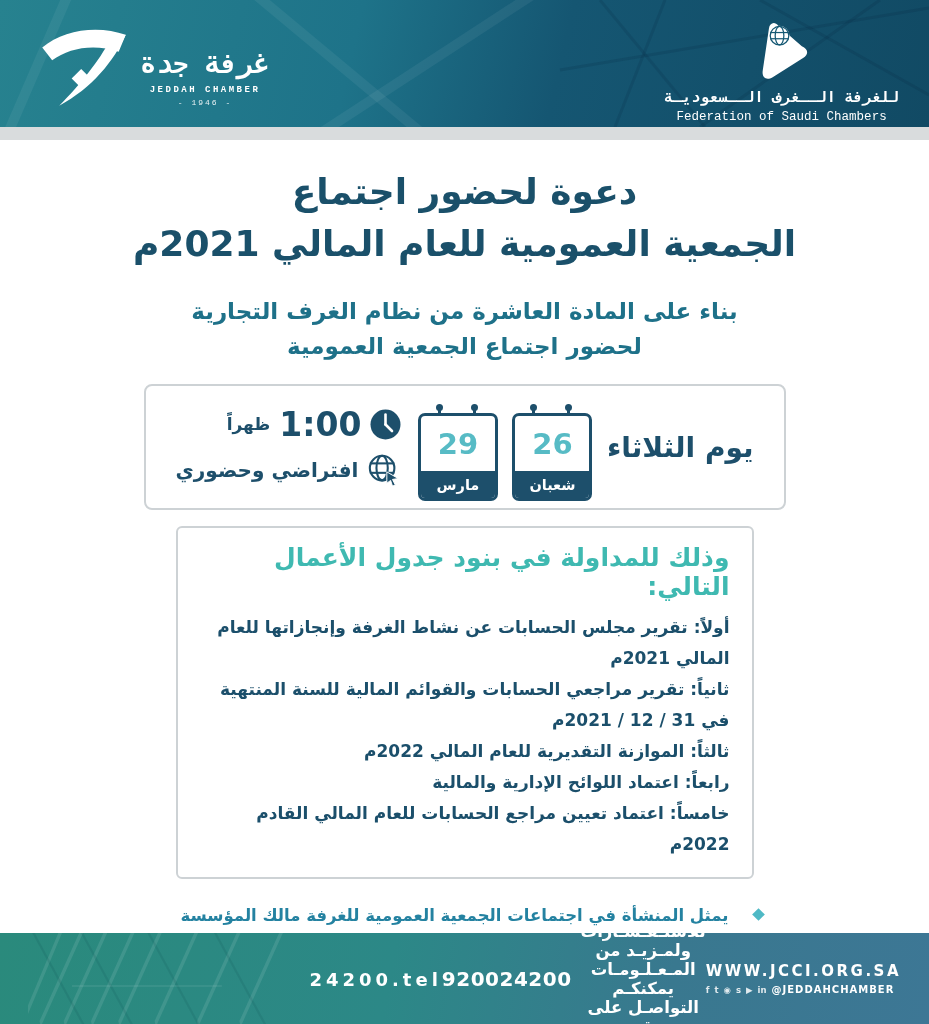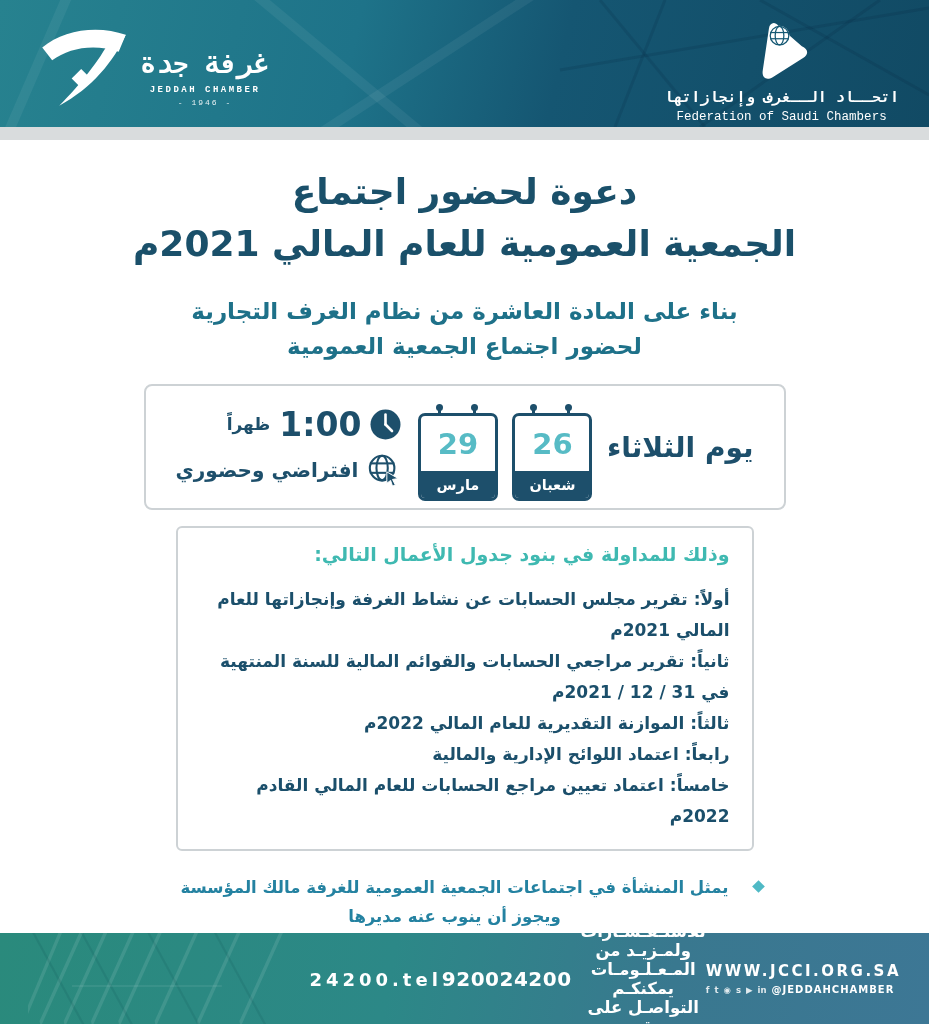--- a/index.html
+++ b/index.html
@@ -50,21 +50,21 @@
   .time-col{display:flex;flex-direction:column;gap:12px;direction:rtl;align-items:flex-start;}
   .time-row{display:flex;align-items:center;gap:9px;direction:rtl;color:#1D4F6B;}
   .time-num{font-size:33px;font-weight:bold;line-height:33px;}
   .time-period{font-size:17px;font-weight:bold;}
   .format-label{font-size:20px;font-weight:bold;}
   
   .agenda-box{
     width:578px;margin:16px auto 0;border:2px solid #CDD2D5;border-radius:6px;
     padding:15px 22px 17px;box-sizing:border-box;direction:rtl;text-align:right;background:#fff;
   }
-  .agenda-heading{color:#3FB9B1;font-size:19px;font-weight:bold;margin-bottom:19px;}
+  .agenda-heading{color:#3FB9B1;font-size:25px;font-weight:bold;margin-bottom:11px;}
   .agenda-item{color:#1B4F6B;font-size:17px;font-weight:bold;line-height:31px;}
   
   .notes{width:600px;margin:22px auto 0;direction:rtl;}
   .note{position:relative;text-align:center;color:#2482A1;font-size:16.5px;font-weight:bold;
         line-height:29px;padding-right:20px;margin-bottom:29px;}
   .note-diamond{position:absolute;right:2px;top:9px;width:9px;height:9px;background:#4FB9C5;
                 transform:rotate(45deg);}
   
   .footer{
     position:absolute;bottom:0;left:0;width:929px;height:91px;
@@ -123,21 +123,21 @@
       <svg width="60" height="62" viewBox="0 0 92 100">
         <path d="M40 6 C34 -2 26 2 25 10 L15 78 C13 90 21 95 31 89 L80 58 C90 52 88 43 78 39 Z" fill="#ffffff"></path>
         <circle cx="42" cy="22" r="16" fill="#ffffff"></circle>
         <g fill="none" stroke="#155873" stroke-width="2">
           <circle cx="42" cy="22" r="15"></circle>
           <ellipse cx="42" cy="22" rx="7" ry="15"></ellipse>
           <line x1="27" y1="17" x2="57" y2="17"></line>
           <line x1="27" y1="27" x2="57" y2="27"></line>
         </g>
       </svg>
-      <div class="fsc-arabic">اتحــاد الــغرف وإنجازاتها</div>
+      <div class="fsc-arabic">للغرفة الــغرف الــسعوديـة</div>
       <div class="fsc-en">Federation of Saudi Chambers</div>
     </div>
   </div>
   <div class="gray-strip"></div>
 
   <div class="title">
     <div>دعوة لحضور اجتماع</div>
     <div>الجمعية العمومية للعام المالي 2021م</div>
   </div>
 

